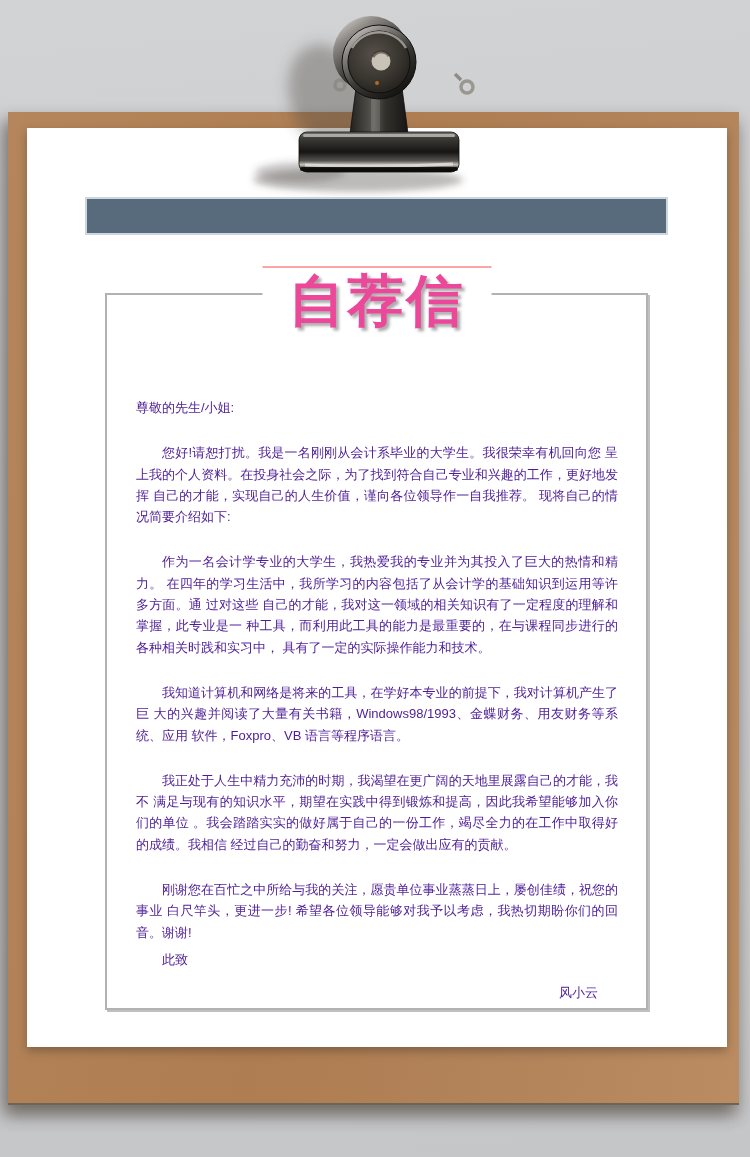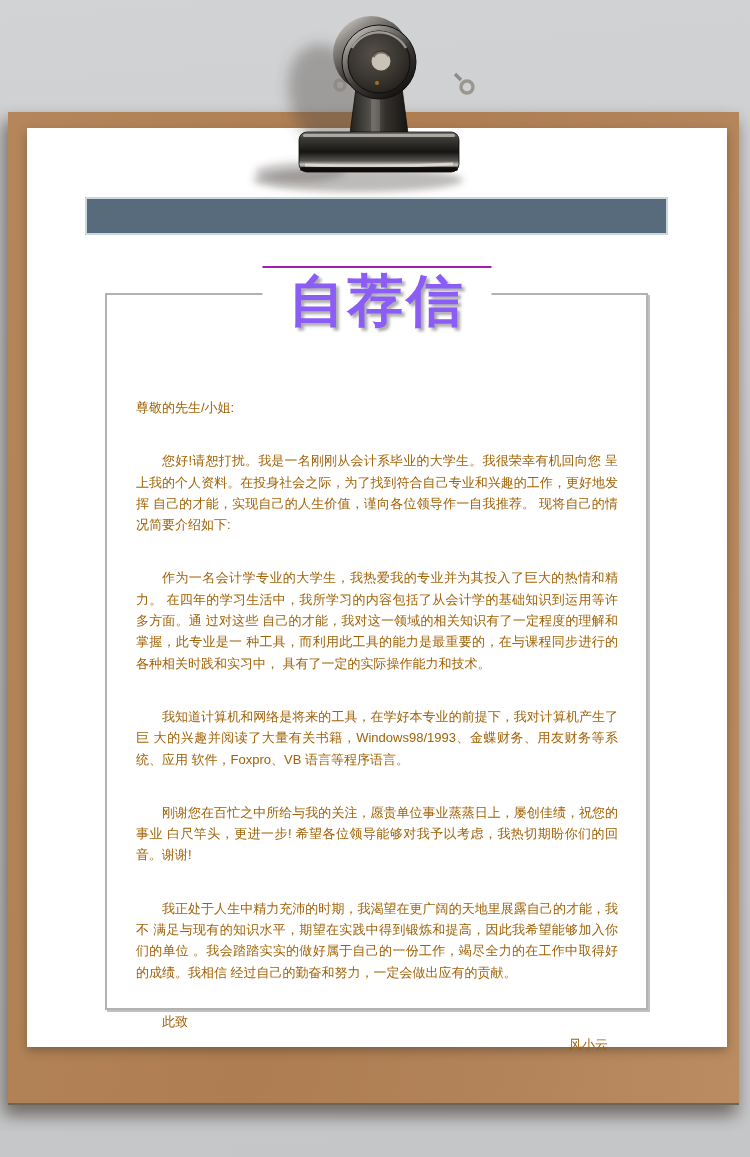--- a/index.html
+++ b/index.html
@@ -24,59 +24,59 @@
     background:#576b7c; border:2px solid #ccd6dd; box-sizing:border-box;
   }
   .content-frame {
     position:absolute; left:78px; top:165px; width:543px; height:717px;
     border:2px solid #b2b2b2; box-sizing:border-box;
     box-shadow:2px 2px 0 rgba(130,130,130,0.5);
   }
   .doc-title {
     position:absolute; top:138px; left:50%; transform:translateX(-50%);
     background:#ffffff; padding:3px 26px 8px 26px;
-    font-size:56px; line-height:1.08; font-weight:bold; color:#8b5cf6;
+    font-size:56px; line-height:1.08; font-weight:bold; color:#ec4899;
     letter-spacing:3px; white-space:nowrap;
     text-shadow:3px 3px 3px rgba(0,0,0,0.33);
-    border-top:2px solid #a21caf;
+    border-top:2px solid #fca5a5;
     z-index:3;
   }
   .letter-body {
     position:absolute; left:109px; top:269px; width:482px;
-    font-size:13px; line-height:21.3px; color:#a16207;
+    font-size:13px; line-height:21.3px; color:#4c1d95;
     text-align:justify; z-index:2;
   }
   .letter-body p { margin:0; }
-  .letter-body p.para { margin-top:32px; text-indent:2em; }
+  .letter-body p.para { margin-top:24px; text-indent:2em; }
   .letter-body p.salutation { text-indent:0; }
-  .letter-body p.closing-respect { margin-top:28px; text-indent:2em; }
+  .letter-body p.closing-respect { margin-top:6px; text-indent:2em; }
   .letter-body p.closing-salute { text-indent:0; }
   .signature { text-align:right; padding-right:8px; }
-  .signature p { margin:2px; }
+  .signature p { margin:12px; }
   .clip-svg { position:absolute; left:240px; top:8px; z-index:6; }
 </style>
 </head>
 <body>
 
 <div class="stage">
 
   <div class="clipboard"></div>
 
   <div class="paper">
     <div class="header-bar"></div>
     <div class="content-frame"></div>
     <div class="doc-title">自荐信</div>
 
     <div class="letter-body">
       <p class="salutation">尊敬的先生/小姐:</p>
       <p class="para">您好!请恕打扰。我是一名刚刚从会计系毕业的大学生。我很荣幸有机回向您 呈上我的个人资料。在投身社会之际，为了找到符合自己专业和兴趣的工作，更好地发挥 自己的才能，实现自己的人生价值，谨向各位领导作一自我推荐。 现将自己的情况简要介绍如下:</p>
       <p class="para">作为一名会计学专业的大学生，我热爱我的专业并为其投入了巨大的热情和精力。 在四年的学习生活中，我所学习的内容包括了从会计学的基础知识到运用等许多方面。通 过对这些 自己的才能，我对这一领域的相关知识有了一定程度的理解和掌握，此专业是一 种工具，而利用此工具的能力是最重要的，在与课程同步进行的各种相关时践和实习中， 具有了一定的实际操作能力和技术。</p>
       <p class="para">我知道计算机和网络是将来的工具，在学好本专业的前提下，我对计算机产生了巨 大的兴趣并阅读了大量有关书籍，Windows98/1993、金蝶财务、用友财务等系统、应用 软件，Foxpro、VB 语言等程序语言。</p>
+      <p class="para">我正处于人生中精力充沛的时期，我渴望在更广阔的天地里展露自己的才能，我不 满足与现有的知识水平，期望在实践中得到锻炼和提高，因此我希望能够加入你们的单位 。我会踏踏实实的做好属于自己的一份工作，竭尽全力的在工作中取得好的成绩。我相信 经过自己的勤奋和努力，一定会做出应有的贡献。</p>
       <p class="para">刚谢您在百忙之中所给与我的关注，愿贵单位事业蒸蒸日上，屡创佳绩，祝您的事业 白尺竿头，更进一步! 希望各位领导能够对我予以考虑，我热切期盼你们的回音。谢谢!</p>
-      <p class="para">我正处于人生中精力充沛的时期，我渴望在更广阔的天地里展露自己的才能，我不 满足与现有的知识水平，期望在实践中得到锻炼和提高，因此我希望能够加入你们的单位 。我会踏踏实实的做好属于自己的一份工作，竭尽全力的在工作中取得好的成绩。我相信 经过自己的勤奋和努力，一定会做出应有的贡献。</p>
       <p class="closing-respect">此致</p>
       <div class="signature">
         <p>风小云</p>
       </div>
     </div>
   </div>
 
   <svg class="clip-svg" width="260" height="195" viewBox="240 8 260 195" xmlns="http://www.w3.org/2000/svg">
     <defs>
       <linearGradient id="gradRim" x1="0" y1="0" x2="0.7" y2="1">

